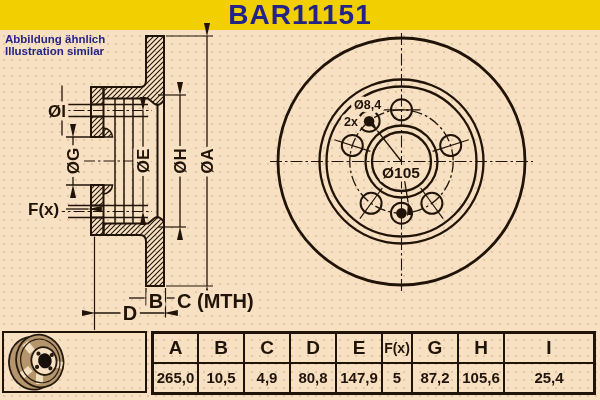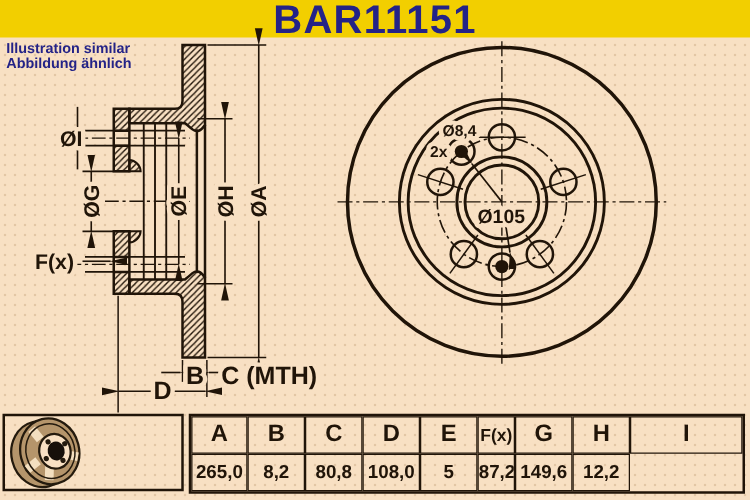--- a/index.html
+++ b/index.html
@@ -2,21 +2,21 @@
 <html><head>
 <meta charset="utf-8">
 <style>
   html,body{margin:0;padding:0;}
   .page{position:relative;width:600px;height:400px;overflow:hidden;
         font-family:"Liberation Sans",sans-serif;
         background-color:#F8E0C3;
         background-image:radial-gradient(circle, rgba(170,130,85,.28) 1px, transparent 1.3px);
         background-size:8px 8px;}
   .banner{position:absolute;left:0;top:0;width:600px;height:30px;background:#F2CF00;}
-  .banner .title{display:block;text-align:center;font-weight:bold;font-size:32px;
+  .banner .title{display:block;text-align:center;font-weight:bold;font-size:28px;
         line-height:30px;color:#242387;letter-spacing:1px;}
   .note{position:absolute;left:5px;top:34px;color:#242387;font-weight:bold;
         font-size:11.5px;line-height:11.5px;}
   svg.drawing{position:absolute;left:0;top:0;}
   .thumb{position:absolute;left:2px;top:331px;width:145px;height:62px;
         border:2px solid #201408;box-sizing:border-box;}
   .spec{position:absolute;left:151px;top:331px;display:grid;
         grid-template-columns:45px 46px 46px 46px 46px 30px 46px 46px 90px;
         grid-auto-rows:30px;border:2px solid #201408;}
   .spec .cell{border:1px solid #201408;box-sizing:border-box;text-align:center;
@@ -30,22 +30,22 @@
 </head>
 <body>
 
 <div class="page">
 
   <div class="banner">
     <span class="title">BAR11151</span>
   </div>
 
   <div class="note">
+    <div>Abbildung ähnlich</div>
     <div>Illustration similar</div>
-    <div>Abbildung ähnlich</div>
   </div>
 
   <svg class="drawing" width="600" height="400" viewBox="0 0 600 400">
     <defs>
       <pattern id="hatch" patternUnits="userSpaceOnUse" width="5" height="5">
         <path d="M-1,1 L1,-1 M0,5 L5,0 M4,6 L6,4" stroke="#201408" stroke-width="1.1" fill="none"></path>
       </pattern>
       <marker id="arr" viewBox="0 0 14 8" refX="0.6" refY="4" markerWidth="14" markerHeight="8" markerUnits="userSpaceOnUse" orient="auto-start-reverse">
         <path d="M0,4 L14,7.1 L14,0.9 Z" fill="#201408"></path>
       </marker>
@@ -199,22 +199,23 @@
     <div class="cell hdr">A</div>
     <div class="cell hdr">B</div>
     <div class="cell hdr">C</div>
     <div class="cell hdr">D</div>
     <div class="cell hdr">E</div>
     <div class="cell hdr small">F(x)</div>
     <div class="cell hdr">G</div>
     <div class="cell hdr">H</div>
     <div class="cell hdr">I</div>
     <div class="cell val">265,0</div>
-    <div class="cell val">8,2</div>
+    <div class="cell val">10,5</div>
+    <div class="cell val">4,9</div>
     <div class="cell val">80,8</div>
-    <div class="cell val">108,0</div>
+    <div class="cell val">147,9</div>
     <div class="cell val">5</div>
     <div class="cell val">87,2</div>
-    <div class="cell val">149,6</div>
-    <div class="cell val">12,2</div>
+    <div class="cell val">105,6</div>
+    <div class="cell val">25,4</div>
   </div>
 
 </div>
 
 </body></html>

